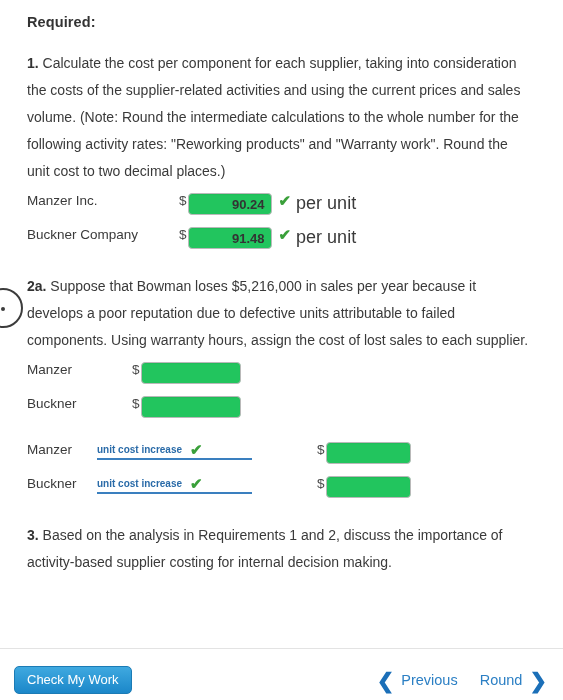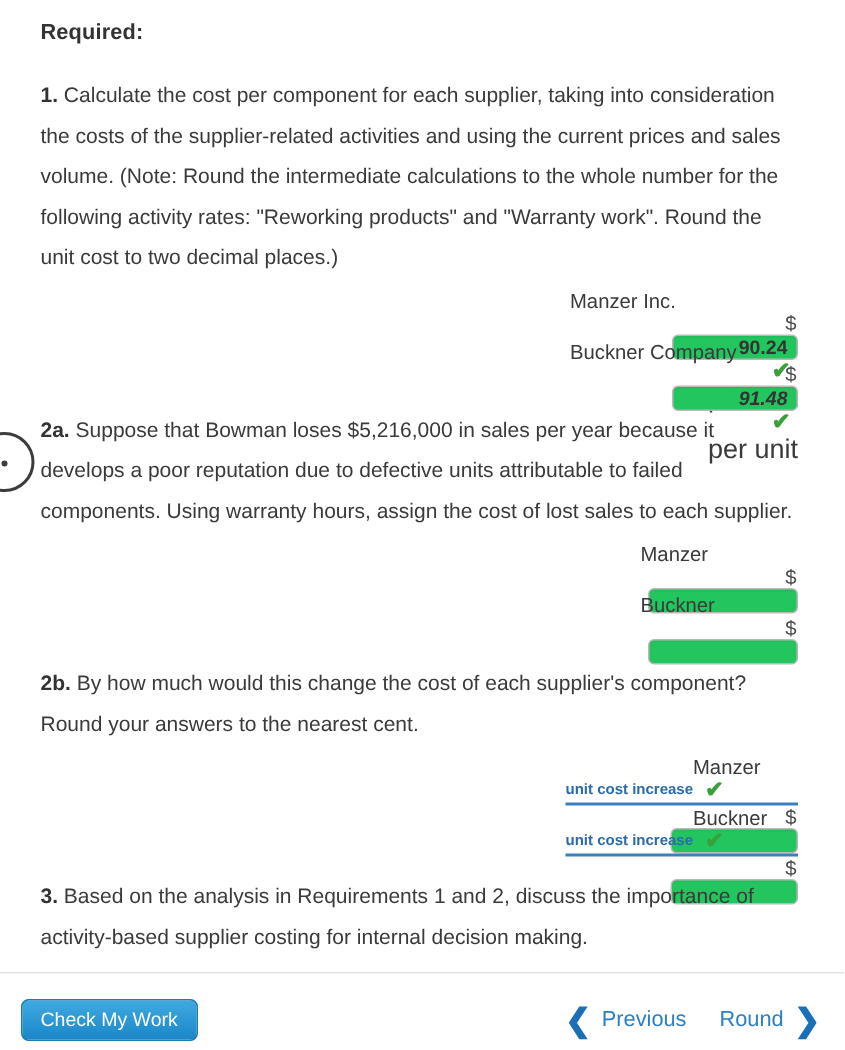--- a/index.html
+++ b/index.html
@@ -39,24 +39,23 @@
     margin: 0 0 8px 0;
     max-width: 530px;
   }
   .para .lbl { font-weight: bold; color: #333; }
   .para .ital { }
 
   
   .rows { margin: 8px 0 16px 0; }
   .arow {
     display: flex;
-    align-items: flex-end;
+    align-items: flex-start;
     height: 30px;
     margin-bottom: 4px;
-    flex-direction: column;
   }
   .aname {
     font-size: 13.5px;
     color: #3a3a3a;
     white-space: nowrap;
   }
   .dollar {
     font-size: 13.5px;
     color: #4a4a4a;
     margin-right: 1px;
@@ -180,21 +179,21 @@
       <div class="arow">
         <span class="aname" style="width:152px">Manzer Inc.</span>
         <span class="dollar">$</span>
         <input class="inp" style="width: 84px;" value="90.24">
         <span class="check">✔</span>
         <span class="unit">per unit</span>
       </div>
       <div class="arow">
         <span class="aname" style="width:152px">Buckner Company</span>
         <span class="dollar">$</span>
-        <input class="inp" style="width: 84px; font-style: italic;" value="91.48">
+        <input class="inp" style="width: 84px;" value="91.48">
         <span class="check">✔</span>
         <span class="unit">per unit</span>
       </div>
     </div>
 
     <div class="para">
       <span class="lbl">2a.</span>
       <span>Suppose that Bowman loses $5,216,000 in sales per year because it develops a poor reputation due to defective units attributable to failed components. Using warranty hours, assign the cost of lost sales to each supplier.</span>
     </div>
 
@@ -204,24 +203,20 @@
         <span class="dollar">$</span>
         <input class="inp" style="width: 100px;" value="">
       </div>
       <div class="arow">
         <span class="aname" style="width:105px">Buckner</span>
         <span class="dollar">$</span>
         <input class="inp" style="width: 100px;" value="">
       </div>
     </div>
 
-    <div class="para">
-      <span class="lbl">2b.</span>
-      <span>By how much would this change the cost of each supplier's component? Round your answers to the nearest cent.</span>
-    </div>
 
     <div class="rows">
       <div class="arow">
         <span class="aname" style="width:70px">Manzer</span>
         <span class="pick">
           <span class="ptext">unit cost increase</span>
           <span class="check">✔</span>
         </span>
         <span class="dollar" style="margin-left:65px">$</span>
         <input class="inp" style="width: 85px;" value="">

